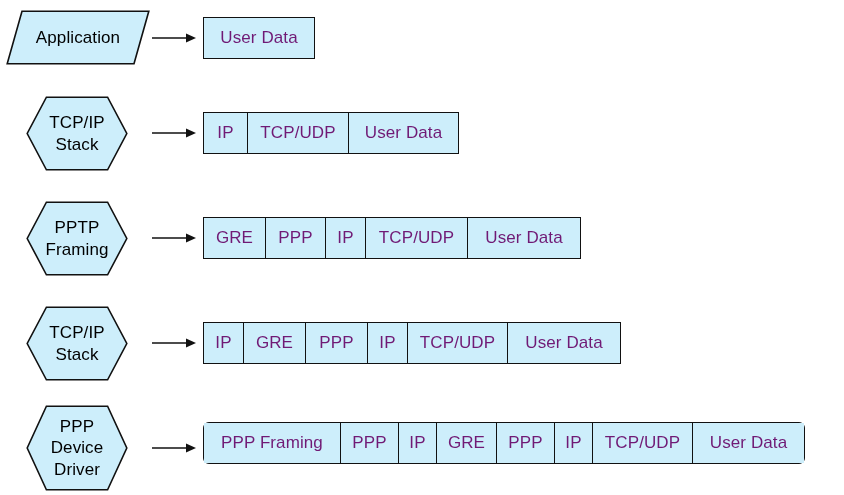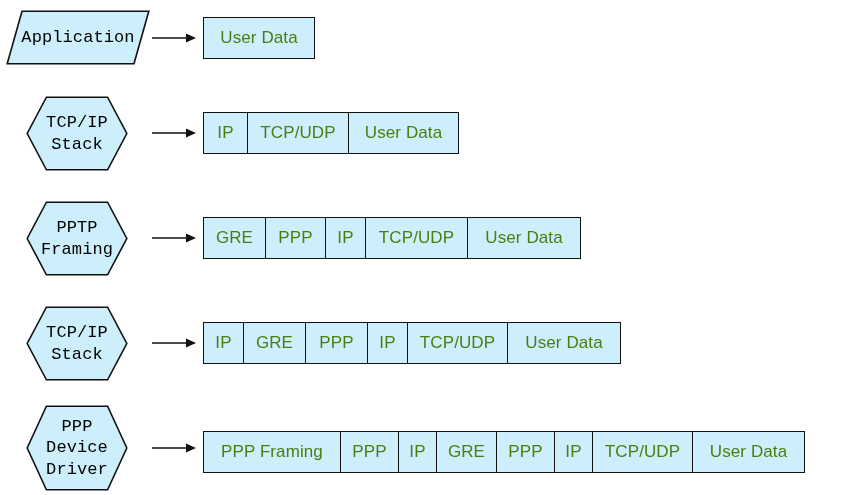--- a/index.html
+++ b/index.html
@@ -37,21 +37,20 @@
     position: absolute;
     left: 0;
     top: 0;
     overflow: visible;
   }
   .stage-label {
     position: relative;
     z-index: 2;
     white-space: pre-line;
     letter-spacing: 0.1px;
-    font-family: Liberation Mono, monospace;
   }
 
   
   .arrow {
     position: absolute;
   }
 
   
   .packet {
     position: absolute;
@@ -59,21 +58,21 @@
     border: 1.6px solid #111111;
     background: #cdeefb;
     box-sizing: border-box;
     height: 42px;
   }
   .seg {
     display: flex;
     align-items: center;
     justify-content: center;
     font-size: 17px;
-    color: #4d7c0f;
+    color: #701a75;
     background: #cdeefb;
     border-right: 1.5px solid #111111;
     box-sizing: border-box;
     white-space: nowrap;
     letter-spacing: 0.1px;
   }
   .seg:last-child {
     border-right: none;
   }
 </style>
@@ -152,21 +151,21 @@
         <polygon points="20.4,1.2 81.6,1.2 100.8,43.0 81.6,84.8 20.4,84.8 1.2,43.0" fill="#cdeefb" stroke="#111111" stroke-width="1.6"></polygon>
       </svg>
       <span class="stage-label">PPP
 Device
 Driver</span>
     </div>
     <svg class="arrow" width="44" height="14" viewBox="0 0 44 14" style="left: 152px; top: 441px;">
       <line x1="0" y1="7" x2="35" y2="7" stroke="#111111" stroke-width="1.3"></line>
       <polygon points="34,2.5 44,7 34,11.5" fill="#111111"></polygon>
     </svg>
-    <div class="packet" style="left: 203px; top: 431px;">
+    <div class="packet" style="left: 203px; top: 422px; border-radius: 6px;">
       <div class="seg" style="width: 137px;">PPP Framing</div>
       <div class="seg" style="width: 58px;">PPP</div>
       <div class="seg" style="width: 38px;">IP</div>
       <div class="seg" style="width: 60px;">GRE</div>
       <div class="seg" style="width: 58px;">PPP</div>
       <div class="seg" style="width: 38px;">IP</div>
       <div class="seg" style="width: 100px;">TCP/UDP</div>
       <div class="seg" style="width: 111px;">User Data</div>
     </div>
   </div>

